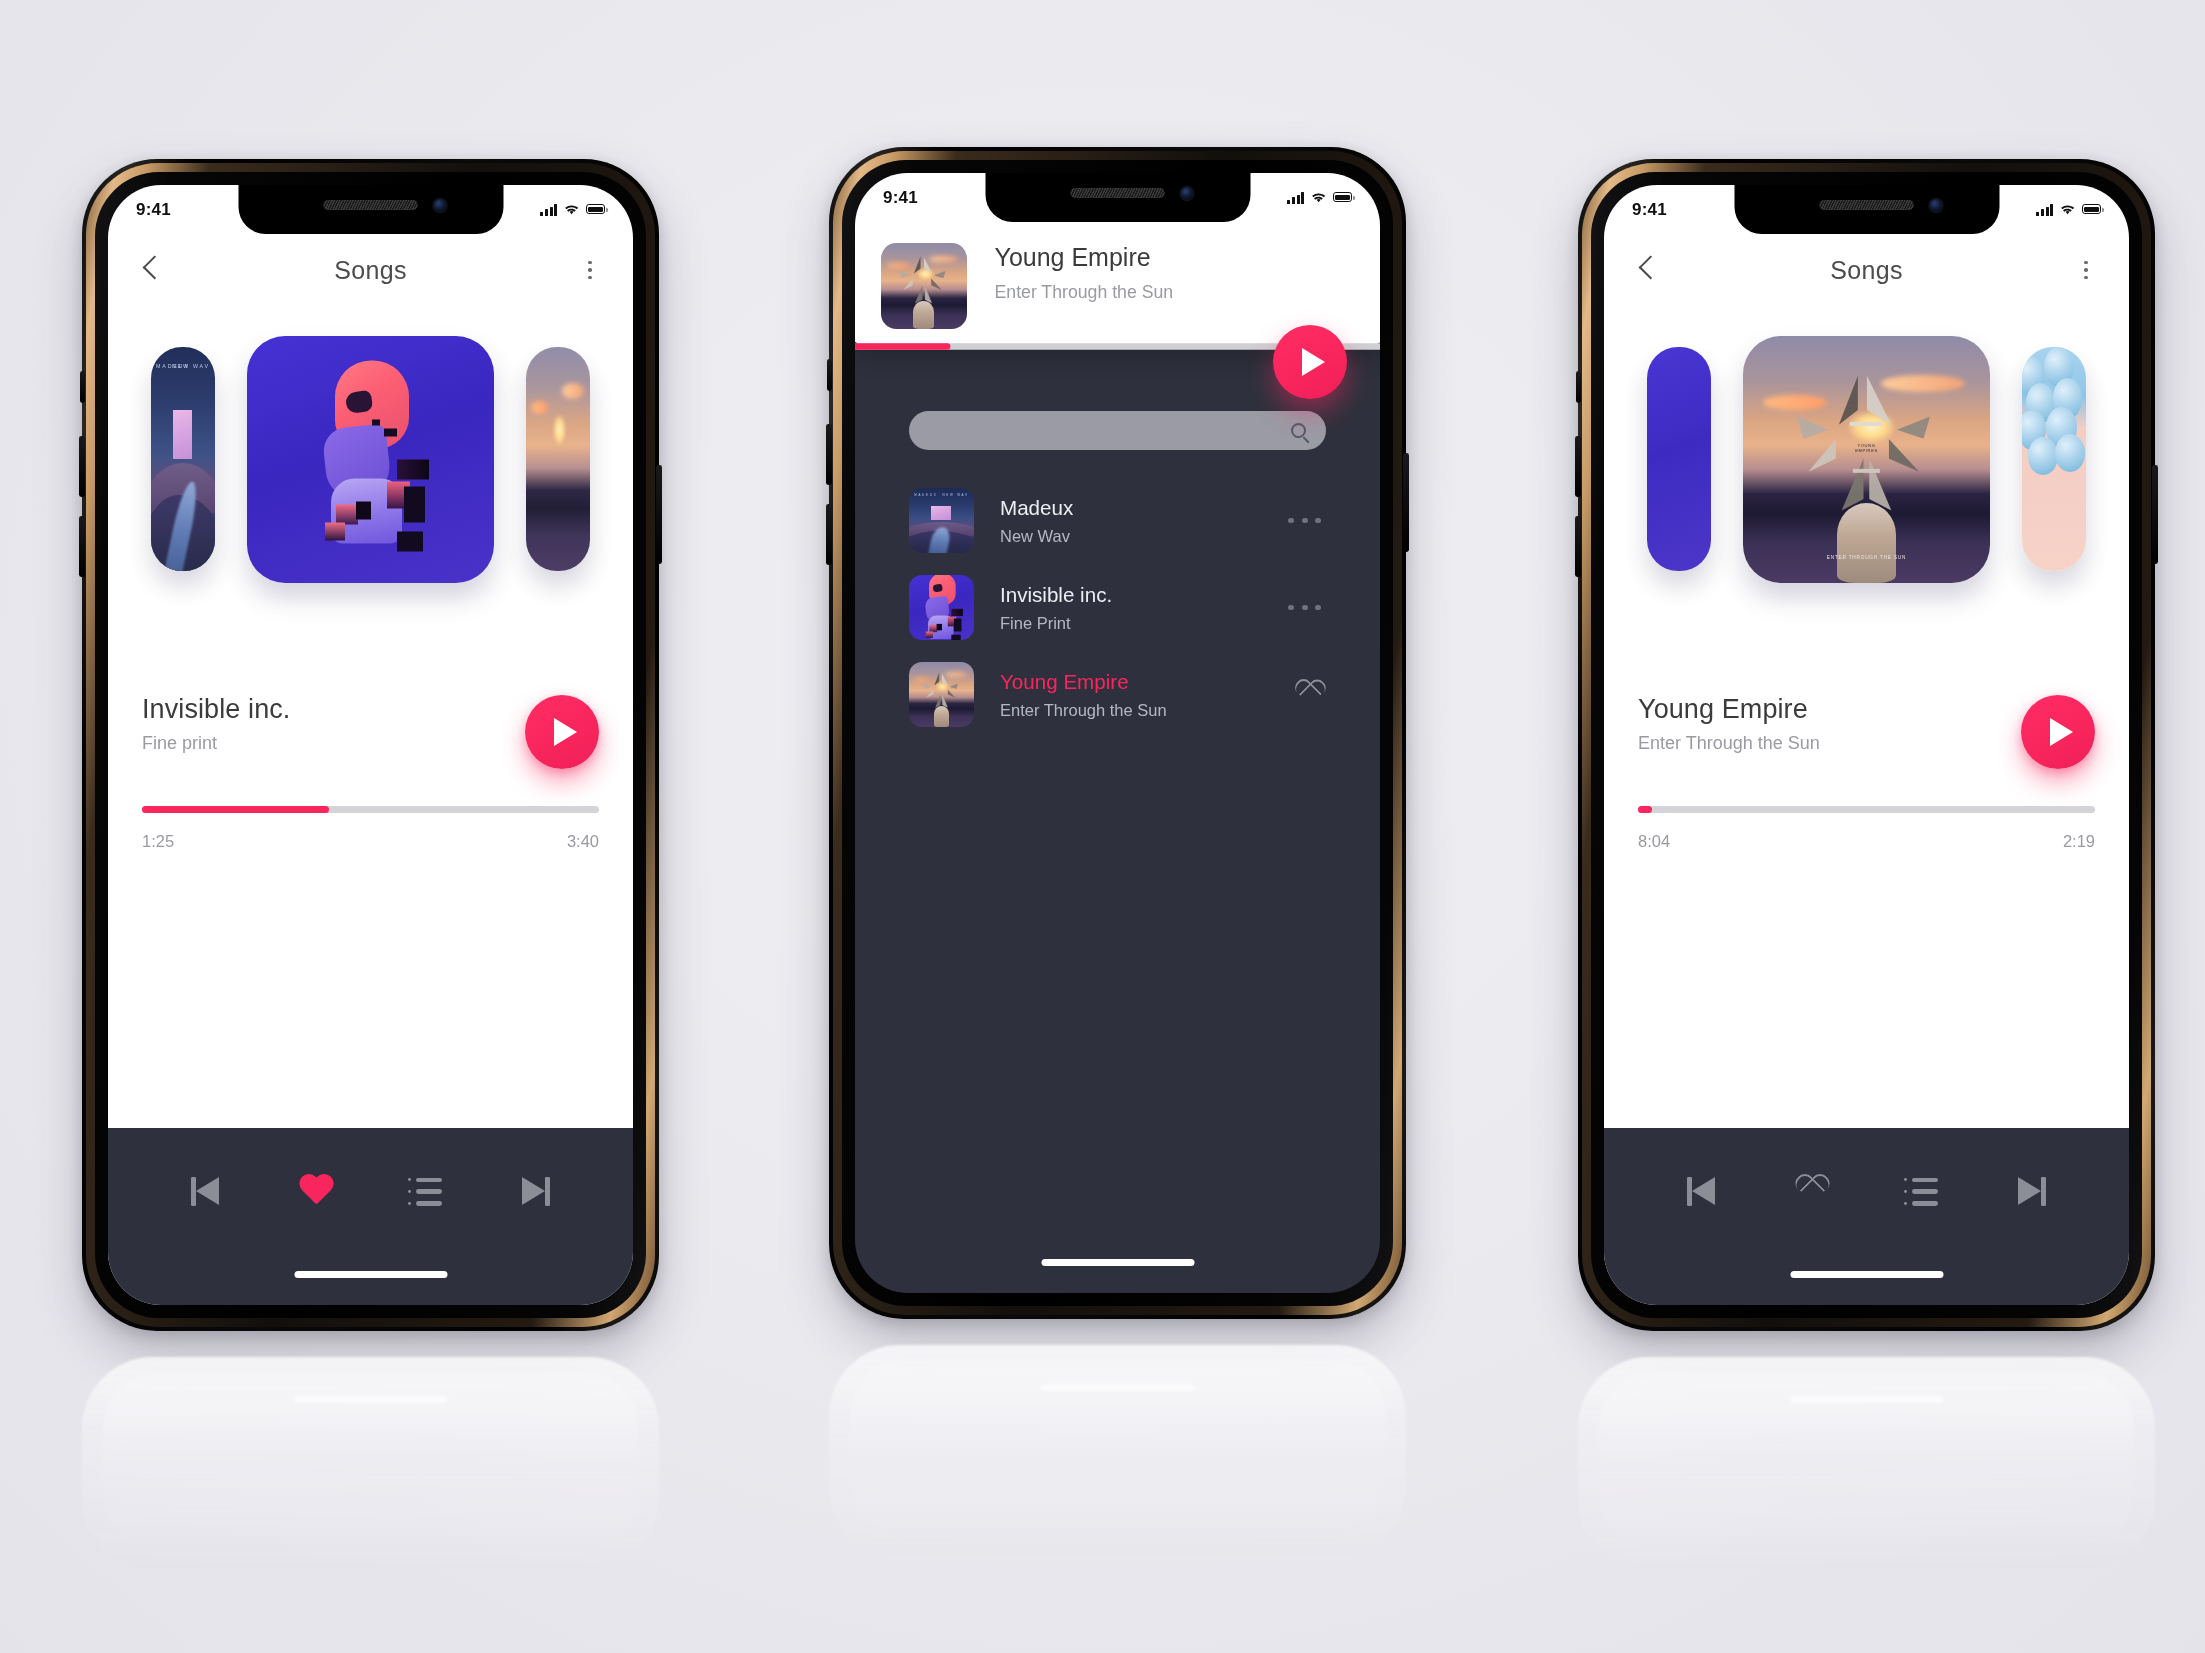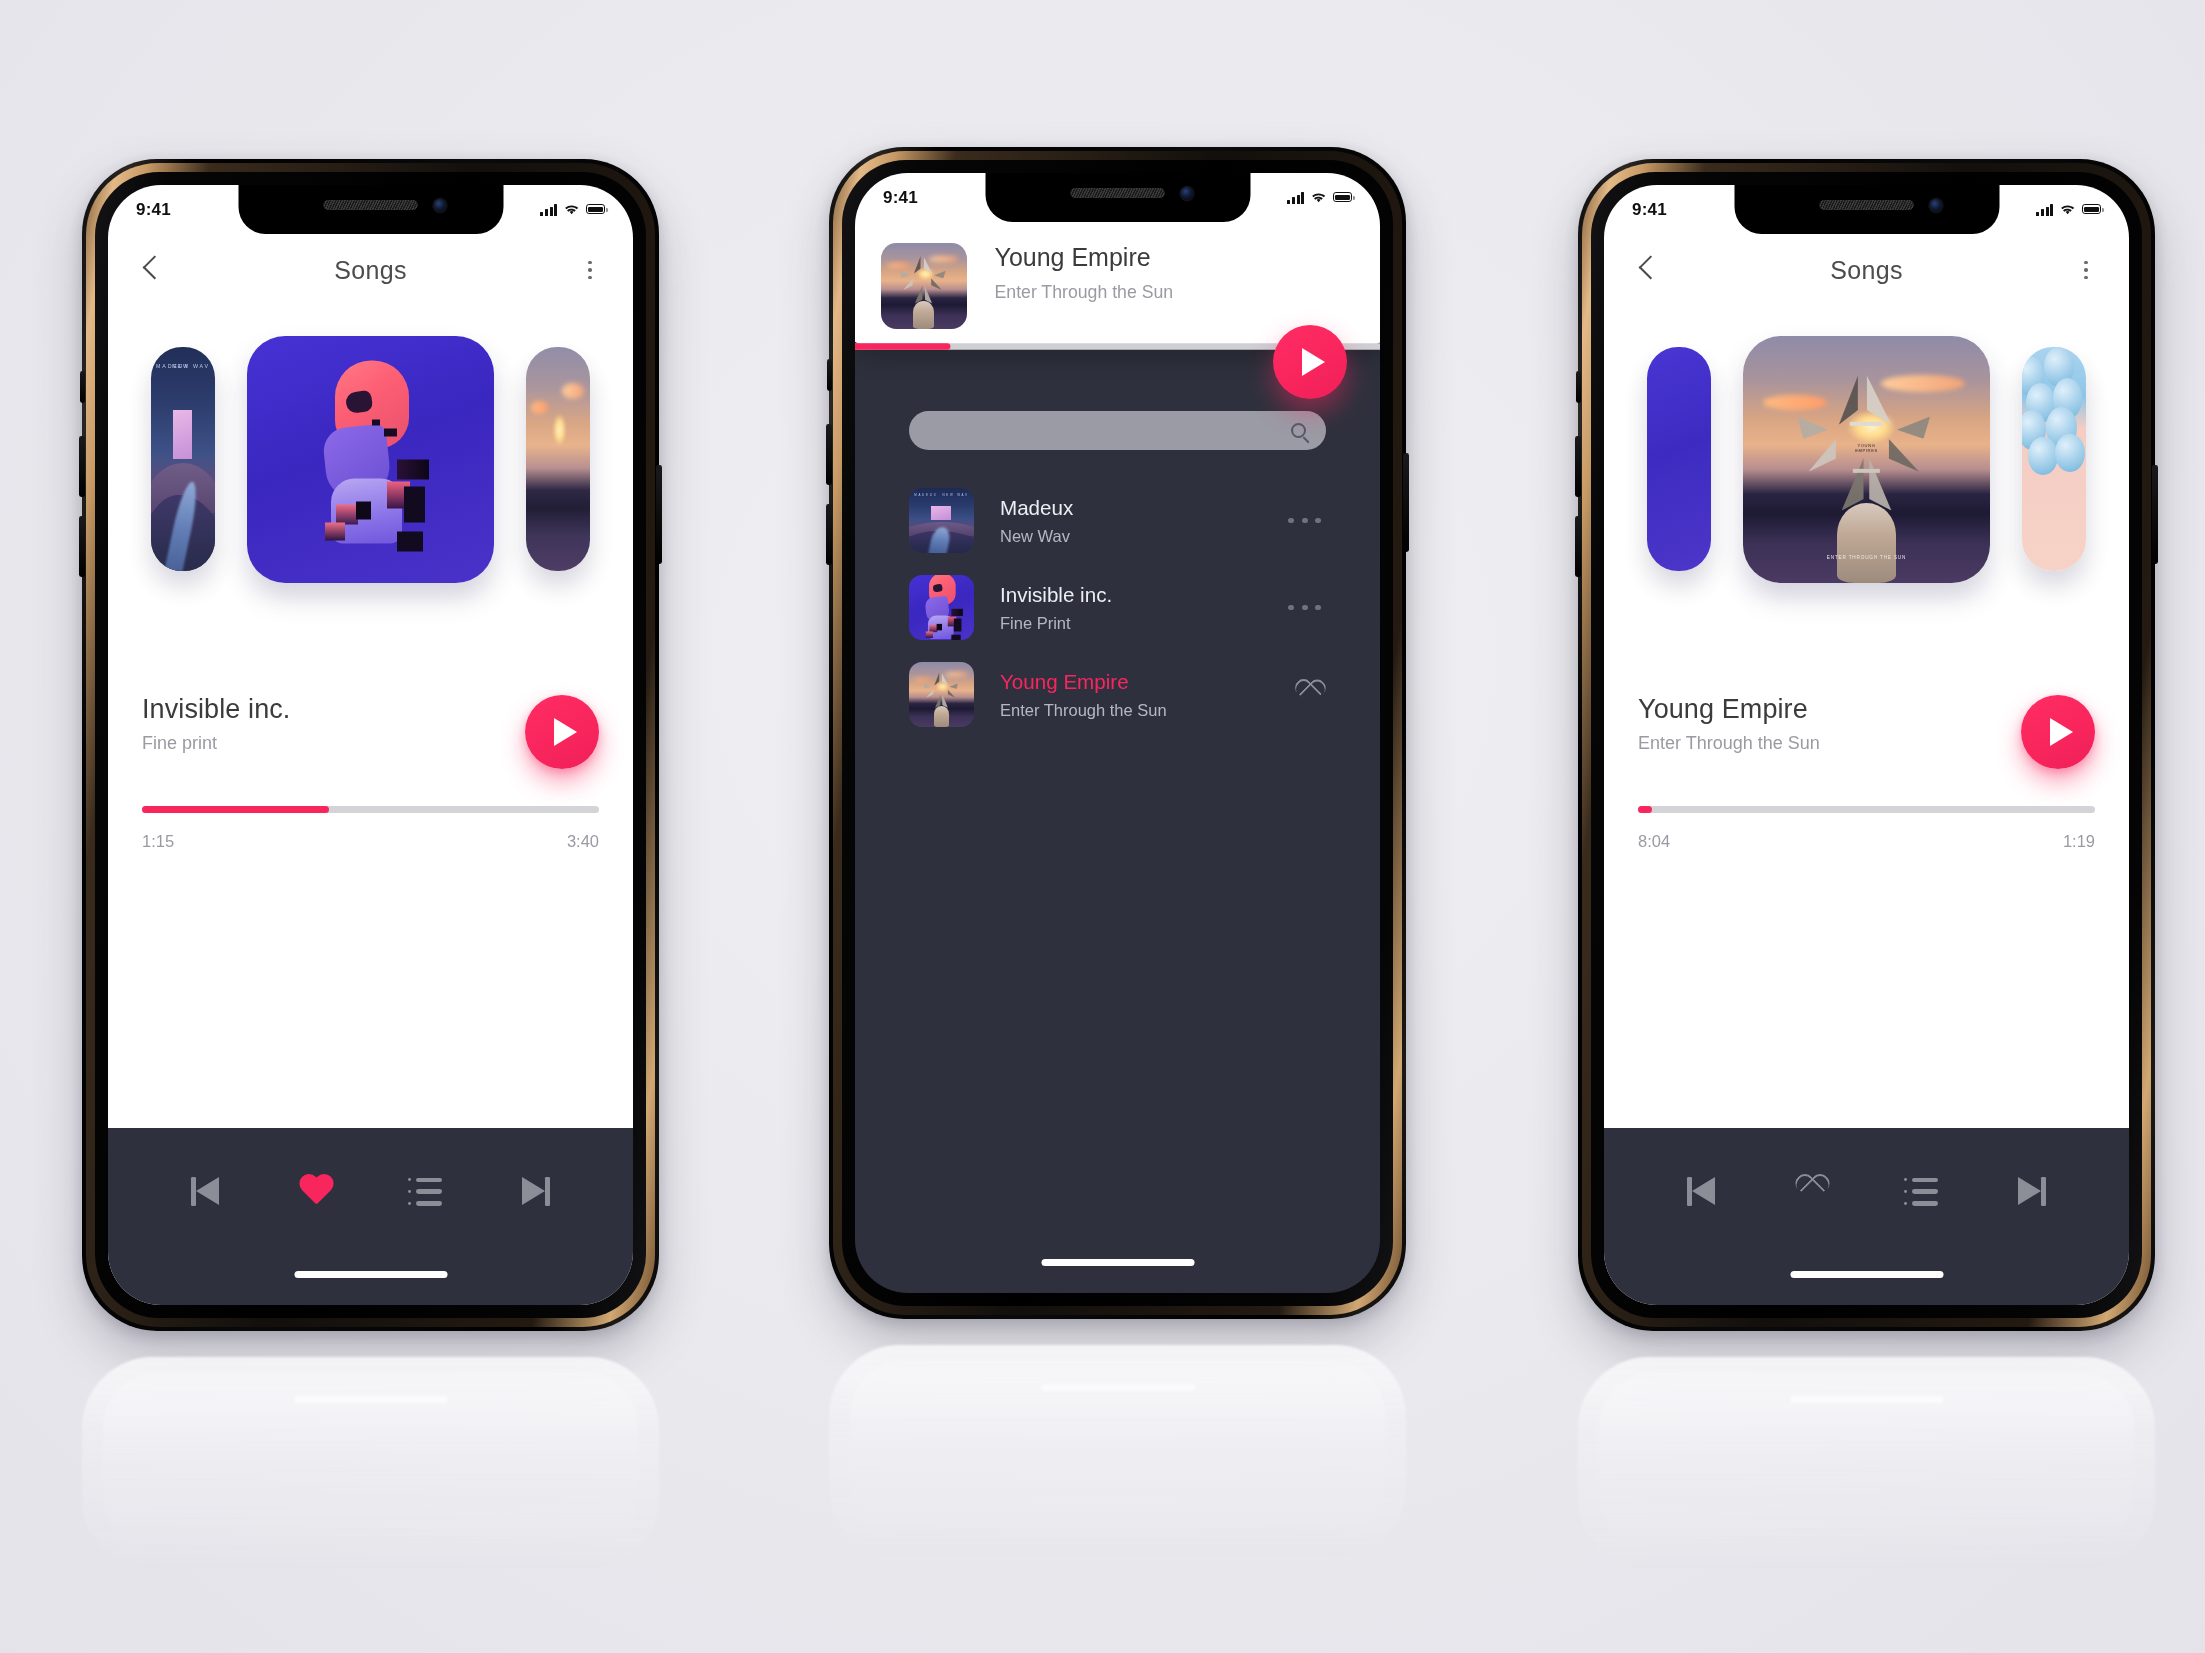--- a/index.html
+++ b/index.html
@@ -457,21 +457,21 @@
             <div class="np-sub">Fine print</div>
           </div>
           <div class="play-btn">
             <span class="play-tri"></span>
           </div>
         </div>
         <div class="np-progress">
           <div class="fill" id="p1-fill" style="width: 41%;"></div>
         </div>
         <div class="np-times">
-          <span>1:15</span>
+          <span>1:25</span>
           <span>3:40</span>
         </div>
       </div>
 
       <div class="bottomnav">
         <div class="nav-ico">
             <span class="ico-prev"></span>
           </div>
         <div class="nav-ico">
             <span class="heart-solid"></span>
@@ -741,21 +741,21 @@
           </div>
           <div class="play-btn">
             <span class="play-tri"></span>
           </div>
         </div>
         <div class="np-progress">
           <div class="fill" id="p3-fill" style="width: 3%;"></div>
         </div>
         <div class="np-times">
           <span>8:04</span>
-          <span>1:19</span>
+          <span>2:19</span>
         </div>
       </div>
 
       <div class="bottomnav">
         <div class="nav-ico">
             <span class="ico-prev"></span>
           </div>
         <div class="nav-ico">
             <span class="heart-out"></span>
           </div>

